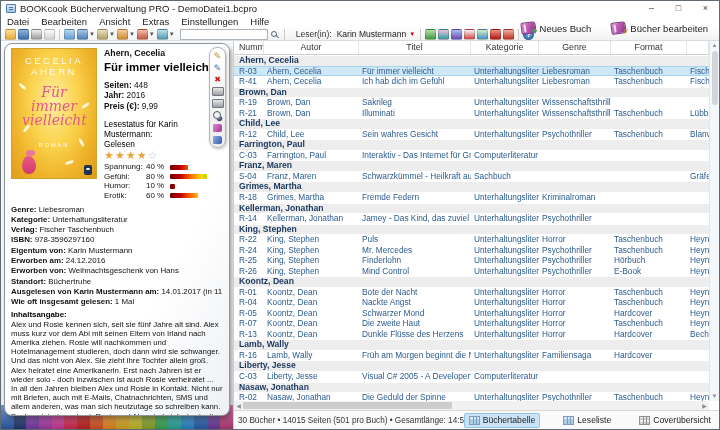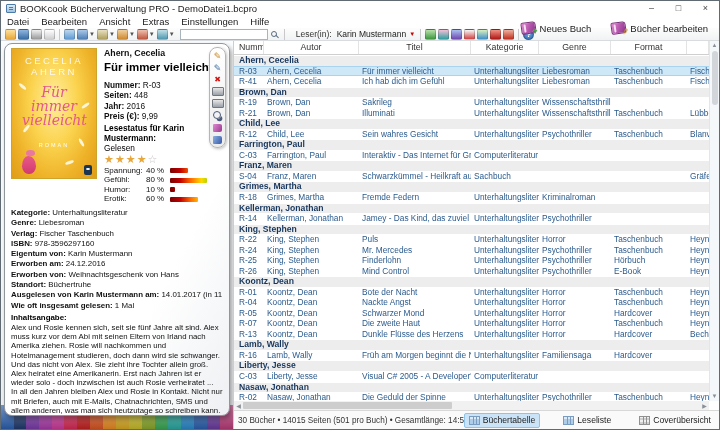--- a/index.html
+++ b/index.html
@@ -80,21 +80,21 @@
   .figure::before { content:""; position:absolute; top:0; left:7px; width:9px; height:6px; background:#e8799c; border-radius:50% 50% 40% 40%; }
   .figure::after { content:""; position:absolute; top:6px; left:3px; width:14px; height:18px; background:linear-gradient(#e75a88,#d23a6e); border-radius:45% 55% 50% 50%/60% 60% 45% 45%; }
   .publisher-logo { position:absolute; right:4px; bottom:3px; width:8px; height:10px; background:#1a3550; border-radius:2px; }
   .publisher-logo::after { content:""; position:absolute; left:2px; top:3px; width:4px; height:2px; background:#fff; border-radius:50%; }
 
   .head-info { flex:1; padding-left:7px; min-width:0; }
   .d-author { font-size:8.8px; font-weight:bold; color:#111; }
   .d-title { font-size:11.5px; font-weight:bold; color:#000; margin:3px 0 7px; line-height:12px; }
   .hf-line { font-size:8.3px; line-height:10.4px; color:#111; white-space:nowrap; overflow:hidden; }
   .hf-line b { font-weight:bold; }
-  .status-label { font-size:8.3px; font-weight:bold; margin-top:1px; line-height:10px; }
+  .status-label { font-size:8.3px; font-weight:normal; margin-top:8px; line-height:10px; }
   .status-value { font-size:8.3px; line-height:10px; }
   .stars { font-size:11px; line-height:13px; letter-spacing:1px; color:#e8a73d; white-space:nowrap; }
   .stars .off { color:#c9c9c9; }
   .rate-row { display:flex; align-items:center; font-size:8px; line-height:9.6px; color:#111; }
   .rate-row .rl { width:42px; flex:none; }
   .rate-row .rp { width:24px; flex:none; }
   .rate-bar { height:5px; border-radius:1px; background:linear-gradient(90deg,#7a0000 0%,#c00000 22%,#ff6a00 45%,#ffd800 68%,#9ed400 85%,#3fae00 100%); background-size:46px 100%; }
 
   .side-tools { position:absolute; top:3px; right:3px; width:17px; padding:2px 0; background:linear-gradient(#ffffff,#ececec); border:1px solid #b5b5b5; border-radius:8px; box-shadow:1px 1px 3px rgba(0,0,0,.25); display:flex; flex-direction:column; align-items:center; gap:1px; }
   .st-ico { width:12px; height:11px; display:flex; align-items:center; justify-content:center; font-size:9px; }
@@ -243,21 +243,20 @@
               <span class="feather f4"></span>
               <span class="feather f5"></span>
             <div class="figure" data-name="cover-figure"></div>
             <div class="publisher-logo" data-name="publisher-logo"></div>
           </div>
 
           <div class="head-info">
             <div class="d-author" data-name="detail-author">Ahern, Cecelia</div>
             <div class="d-title" data-name="detail-title">Für immer vielleicht</div>
             <div id="head-fields">
-                <div class="hf-line" data-name="detail-field"><b>Nummer: </b>R-03</div>
                 <div class="hf-line" data-name="detail-field"><b>Seiten: </b>448</div>
                 <div class="hf-line" data-name="detail-field"><b>Jahr: </b>2016</div>
                 <div class="hf-line" data-name="detail-field"><b>Preis (€): </b>9,99</div>
               </div>
             <div class="status-label" data-name="lesestatus-label">Lesestatus für Karin Mustermann:</div>
             <div class="status-value" data-name="lesestatus-value">Gelesen</div>
             <div class="stars" id="stars" data-name="star-rating"><span data-name="star-filled-icon">★</span><span data-name="star-filled-icon">★</span><span data-name="star-filled-icon">★</span><span data-name="star-filled-icon">★</span><span class="off" data-name="star-empty-icon">☆</span></div>
             <div id="ratings">
                 <div class="rate-row" data-name="rating-row">
                   <span class="rl">Spannung:</span>
@@ -288,22 +287,22 @@
             <span class="st-ico" data-name="edit-reader-icon">✎</span>
             <span class="st-ico" data-name="delete-book-icon">✖</span>
             <span class="st-ico" data-name="print-book-icon"></span>
             <span class="st-ico" data-name="print-list-icon"></span>
             <span class="st-ico" data-name="preview-icon"></span>
             <span class="st-ico" data-name="edit-cover-icon"></span>
             <span class="st-ico" data-name="edit-links-icon"></span>
           </div>
 
         <div class="info-fields" id="info-fields">
+            <div class="if-line" data-name="detail-field"><b>Genre: </b>Liebesroman</div>
             <div class="if-line" data-name="detail-field"><b>Kategorie: </b>Unterhaltungsliteratur</div>
-            <div class="if-line" data-name="detail-field"><b>Genre: </b>Liebesroman</div>
             <div class="if-line" data-name="detail-field"><b>Verlag: </b>Fischer Taschenbuch</div>
             <div class="if-line" data-name="detail-field"><b>ISBN: </b>978-3596297160</div>
             <div class="if-line" data-name="detail-field"><b>Eigentum von: </b>Karin Mustermann</div>
             <div class="if-line" data-name="detail-field"><b>Erworben am: </b>24.12.2016</div>
             <div class="if-line" data-name="detail-field"><b>Erworben von: </b>Weihnachtsgeschenk von Hans</div>
             <div class="if-line" data-name="detail-field"><b>Standort: </b>Büchertruhe</div>
             <div class="if-line" data-name="detail-field"><b>Ausgelesen von Karin Mustermann am: </b>14.01.2017 (in 11 Tagen)</div>
             <div class="if-line" data-name="detail-field"><b>Wie oft insgesamt gelesen: </b>1 Mal</div>
           </div>
 

